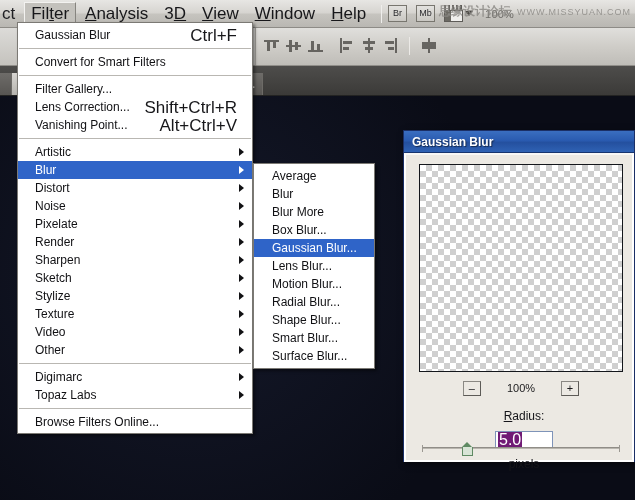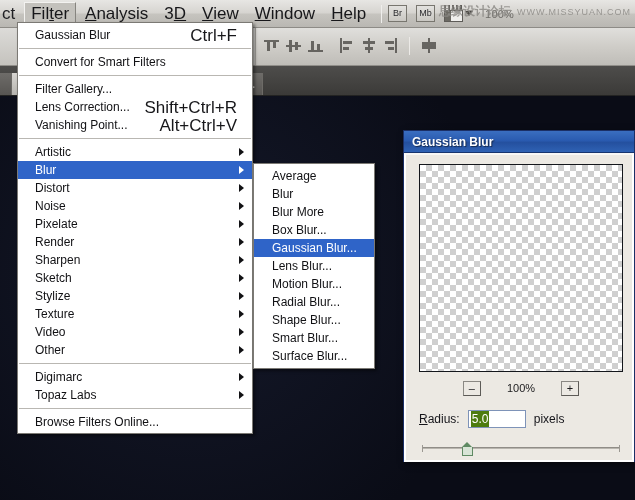--- a/index.html
+++ b/index.html
@@ -246,33 +246,33 @@
     background: #ece9e3;
     border: 1px solid #8a8883;
     border-right-color: #5d5b57; border-bottom-color: #5d5b57;
     font-size: 11px; color: #1b1b1d;
     display: flex; align-items: center; justify-content: center;
     line-height: 1;
   }
   #zoom-pct { font-size: 11px; color: #1b1b1d; }
   #radius-row {
     position: absolute; left: 13px; top: 254px; width: 210px; height: 20px;
-    display: flex; align-items: center; gap: 8px;
+    display: flex; align-items: center; gap: 8px; flex-direction: column;
   }
   #radius-label { font-size: 12px; color: #15151a; }
   #radius-input {
     width: 58px; height: 18px;
     border: 1px solid #7e93b8;
     background: #ffffff;
     display: flex; align-items: center;
     padding: 0 2px;
   }
   #radius-value {
-    background: #4d7c0f; color: #ffffff;
-    font-size: 12px; padding: 0 1px; line-height: 16px;
+    background: #701a75; color: #ffffff;
+    font-size: 16px; padding: 0 1px; line-height: 16px;
   }
   #radius-units { font-size: 12px; color: #15151a; text-align: right; }
   #slider-row {
     position: absolute; left: 13px; top: 285px; width: 204px; height: 18px;
   }
   #slider-track {
     position: absolute; left: 3px; top: 7px; width: 198px; height: 2px;
     background: #b8b5ae; border-top: 1px solid #908d87;
   }
   #slider-track::before, #slider-track::after {

